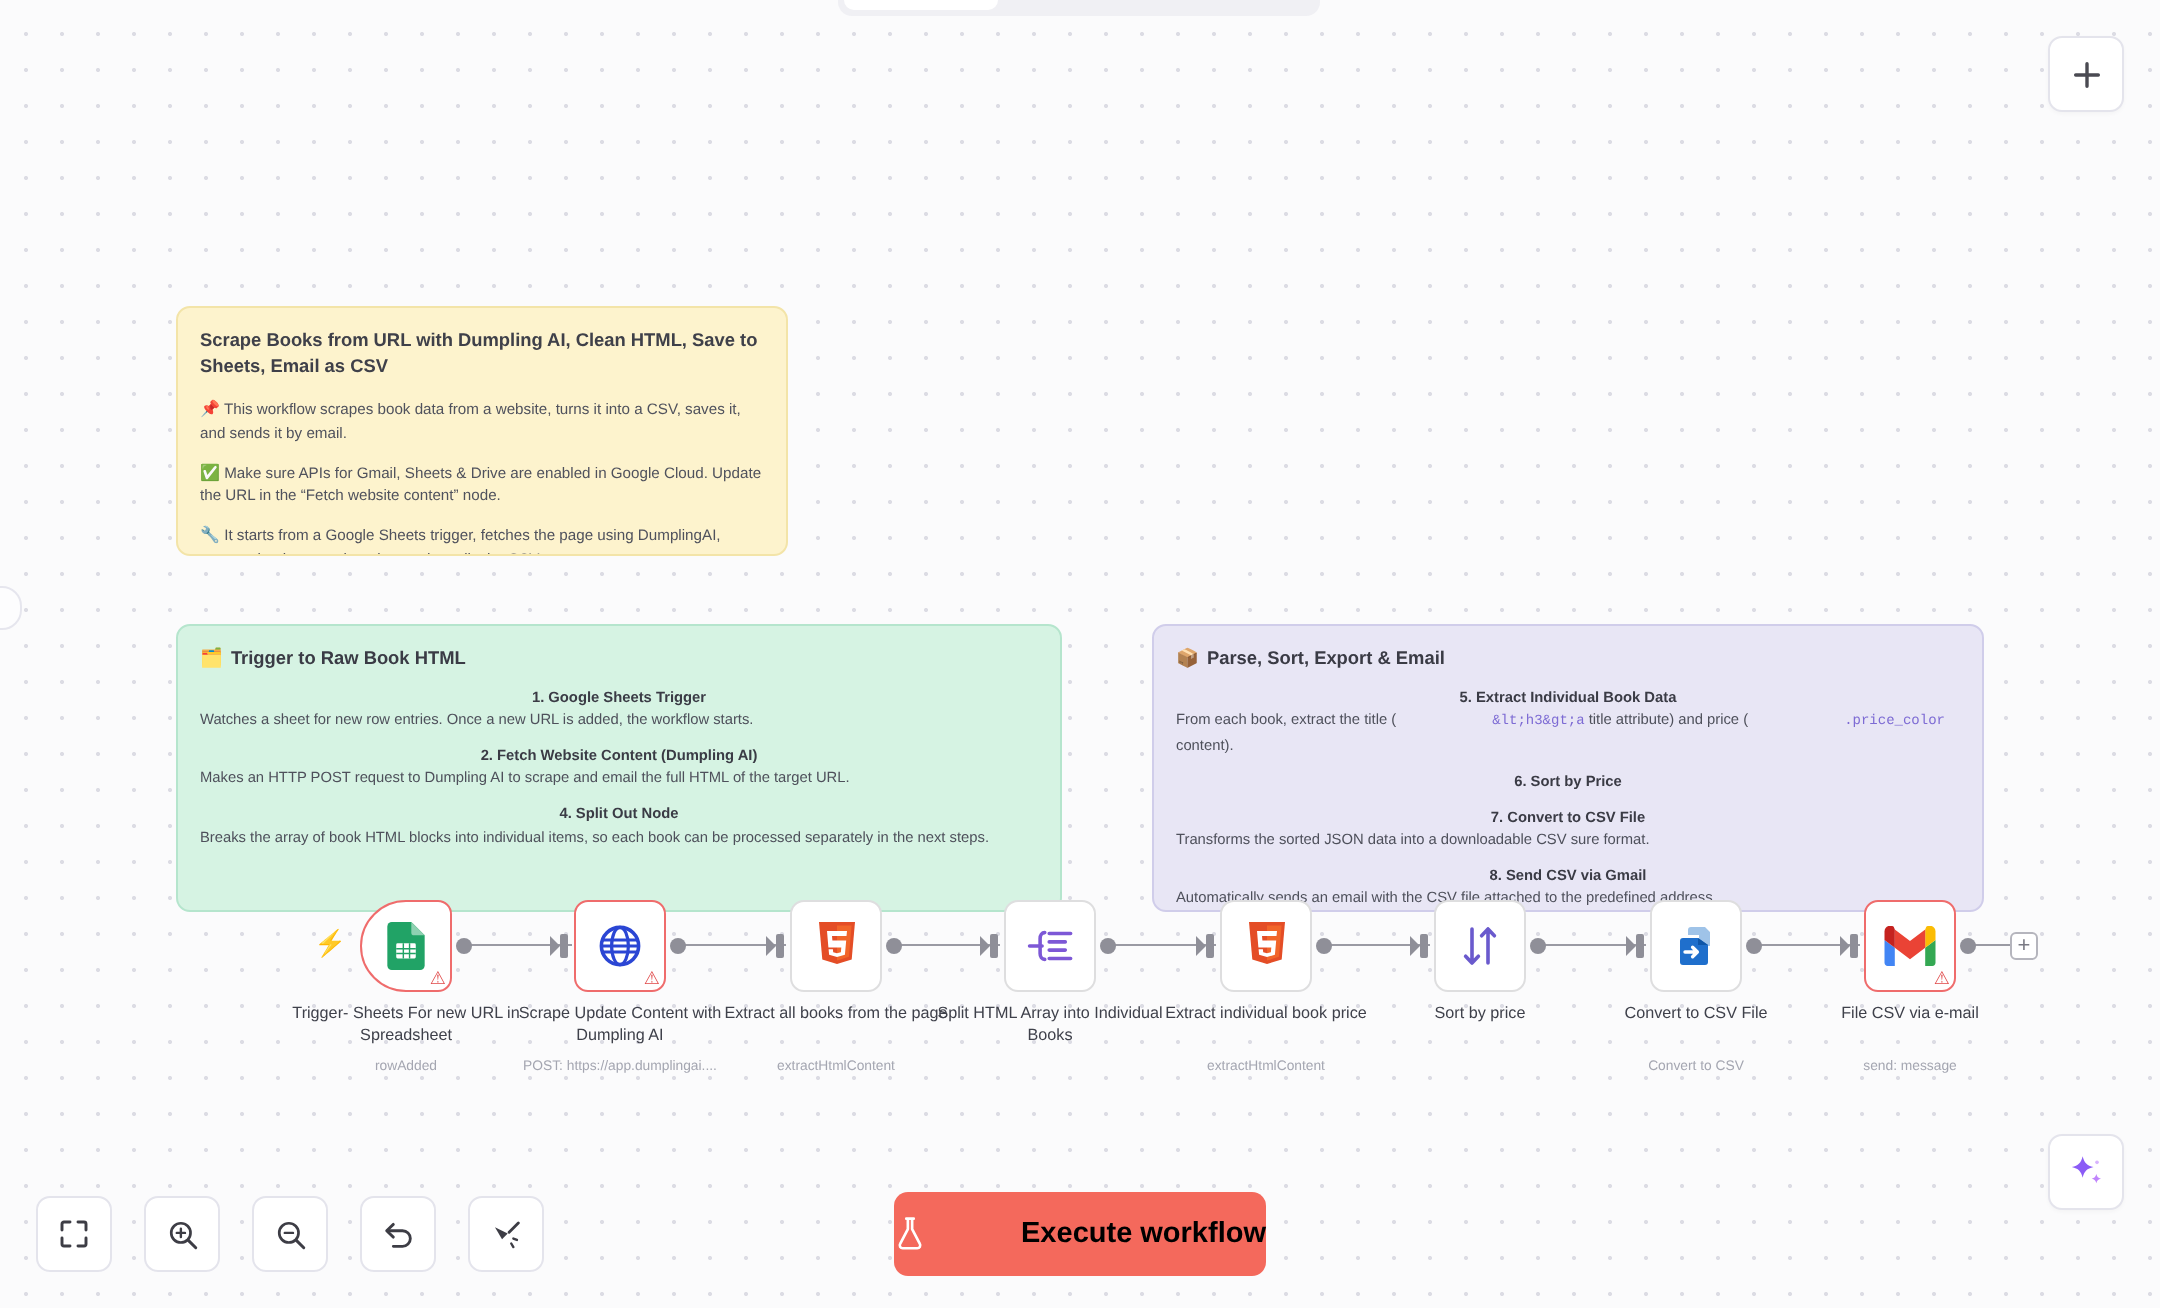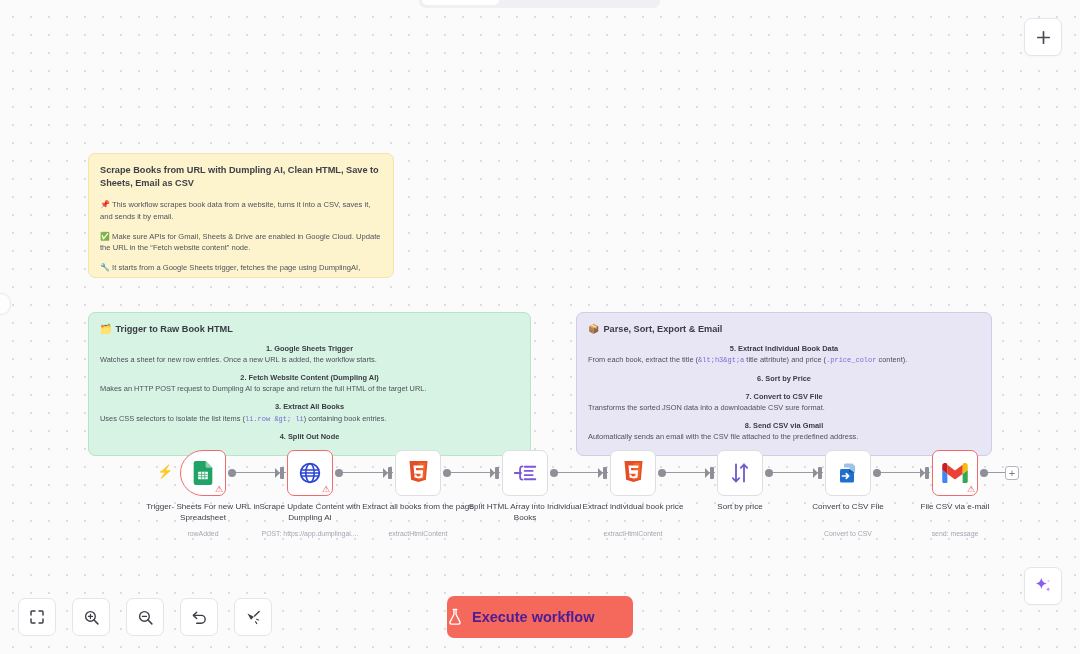--- a/index.html
+++ b/index.html
@@ -96,21 +96,21 @@
     border: 1px solid #d0cdea;
   }
   .sticky-head {
     display: flex; align-items: center; gap: 4px;
     font-size: 9.2px; font-weight: 700; color: #3a3b45;
     margin-bottom: 9px;
   }
   .step { margin-bottom: 7px; }
   .step .st { font-size: 7.4px; font-weight: 700; color: #3a3b45; line-height: 1.5; text-align: center; }
   .step .sd { font-size: 7.4px; color: #4e505b; line-height: 1.5; }
-  code { font-family: "Liberation Mono", monospace; color: #7d6bd4; font-size: 7px; }
+  code { font-family: "Liberation Mono", monospace; color: #7d6bd4; font-size: 7px; margin-left: 48px; }
 
   
   #flow { position: absolute; left: 0; top: 0; width: 1080px; height: 654px; }
   .node-wrap { position: absolute; top: 450px; width: 0; height: 0; }
   .node {
     position: absolute; left: -23px; top: 0;
     width: 46px; height: 46px;
     background: #fff;
     border: 1px solid #dededf;
     border-radius: 7px;
@@ -174,22 +174,22 @@
     width: 38px; height: 38px; background: #fff;
     border: 1px solid #e4e4ec; border-radius: 7px;
     display: flex; align-items: center; justify-content: center;
     cursor: pointer;
   }
   #execute-workflow-btn {
     position: absolute; left: 447px; top: 596px;
     width: 186px; height: 42px;
     background: #f4695c;
     border: none; border-radius: 7px;
-    color: #4c1d95; font-size: 14.5px; font-weight: 600;
-    display: flex; align-items: center; justify-content: flex-start; gap: 9px;
+    color: #000000; font-size: 14.5px; font-weight: 600;
+    display: flex; align-items: center; justify-content: space-between; gap: 9px;
     cursor: pointer;
     font-family: "Liberation Sans", sans-serif;
   }
 </style>
 </head>
 <body>
 
 <div id="canvas">
 
   <div id="tabbar">
@@ -225,28 +225,25 @@
     <div class="sticky-head">
       <span>🗂️</span>
       <span>Trigger to Raw Book HTML</span>
     </div>
     <div class="step">
       <div class="st">1. Google Sheets Trigger</div>
       <div class="sd">Watches a sheet for new row entries. Once a new URL is added, the workflow starts.</div>
     </div>
     <div class="step">
       <div class="st">2. Fetch Website Content (Dumpling AI)</div>
-      <div class="sd">Makes an HTTP POST request to Dumpling AI to scrape and return the full HTML of the target URL.</div>
-    </div>
-    <div class="step">
-      <div class="st">3. Extract All Books</div>
-      <div class="sd"><span>Uses CSS selectors to isolate the list items (</span><code>li.row &amp;gt; li</code><span>) containing book entries.</span></div>
+      <div class="sd">Makes an HTTP POST request to Dumpling AI to scrape and email the full HTML of the target URL.</div>
     </div>
     <div class="step">
       <div class="st">4. Split Out Node</div>
+      <div class="sd">Breaks the array of book HTML blocks into individual items, so each book can be processed separately in the next steps.</div>
     </div>
   </div>
 
   <div class="sticky" id="sticky-purple">
     <div class="sticky-head">
       <span>📦</span>
       <span>Parse, Sort, Export &amp; Email</span>
     </div>
     <div class="step">
       <div class="st">5. Extract Individual Book Data</div>

